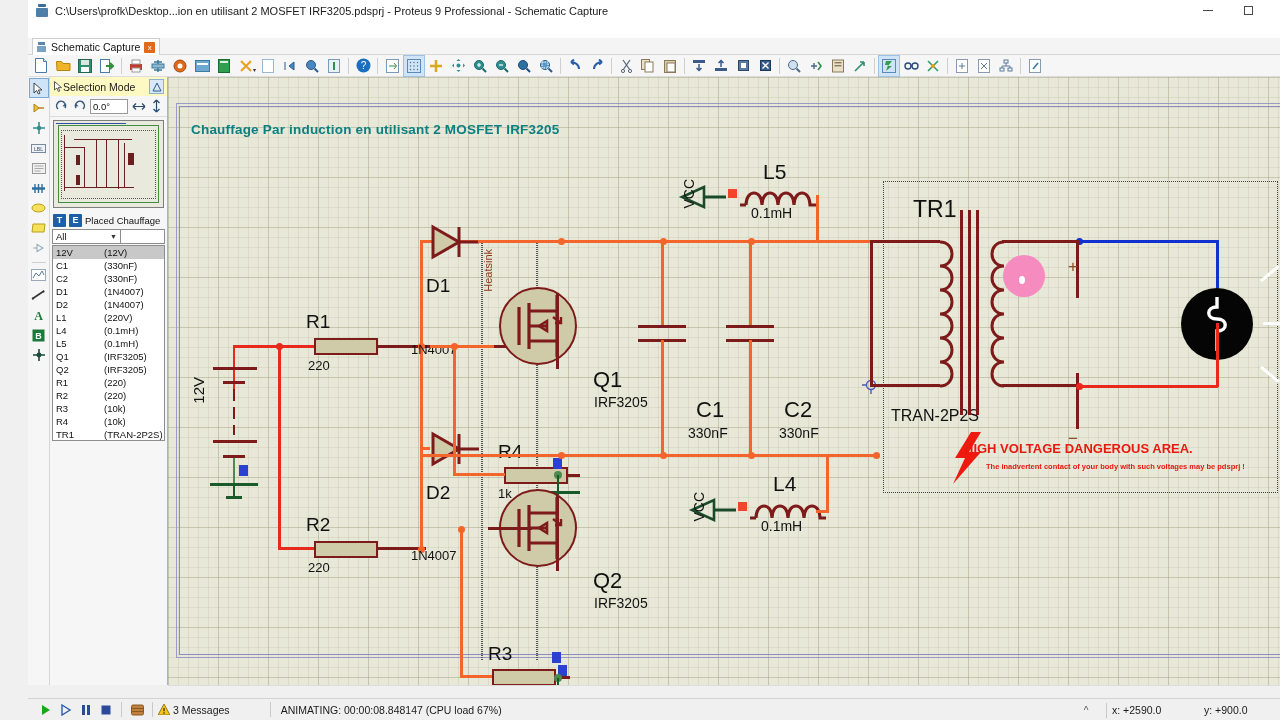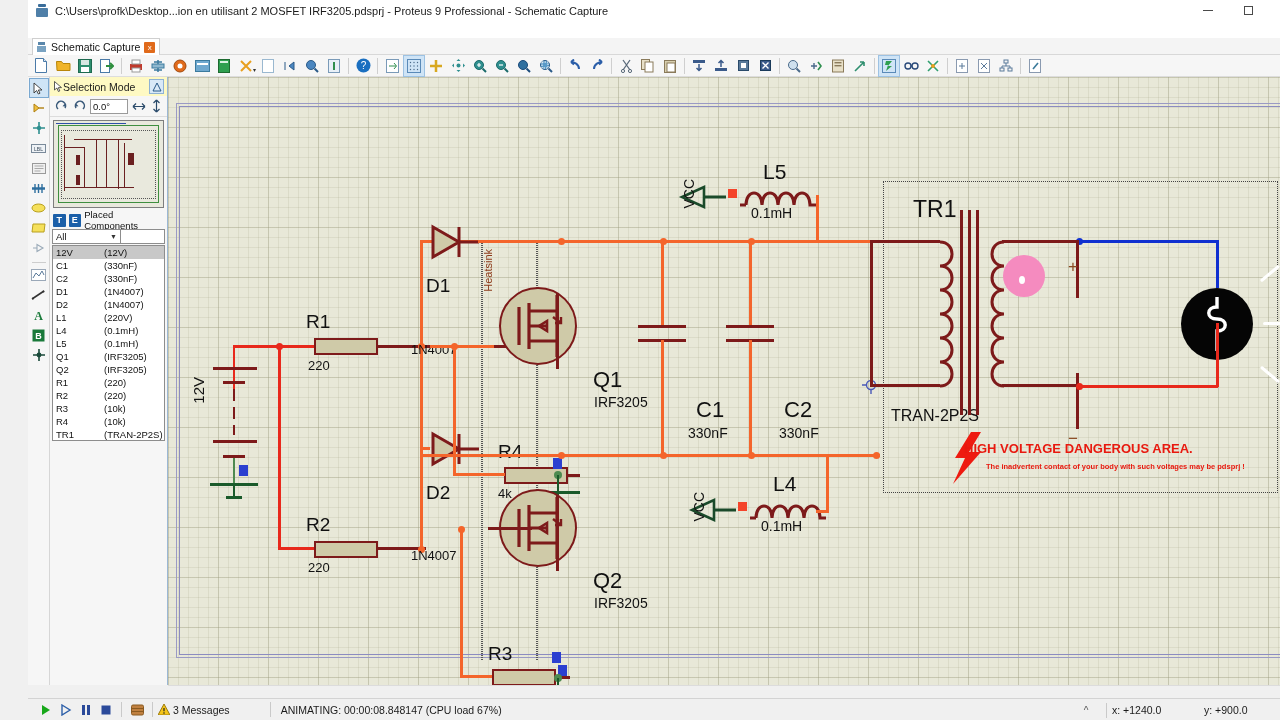--- a/index.html
+++ b/index.html
@@ -704,21 +704,21 @@
         <div class="pvline" style="left:14px;top:24px;width:4px;height:10px"></div>
         <div class="pvline" style="left:14px;top:44px;width:4px;height:10px"></div>
         <div class="pvline" style="left:66px;top:22px;width:6px;height:12px"></div>
       </div>
       <div class="pvblue" style="left:2px;top:2px;width:70px;height:1px"></div>
     </div>
 
     <div class="pchdr">
       <span class="pctog">T</span>
       <span class="pctog e">E</span>
-      <span>Placed Components</span>
+      <span>Placed Chauffage</span>
     </div>
 
     <div class="filterrow">
       <span class="fsel">
         <span>All</span>
         <span class="chev">▼</span>
       </span>
       <span class="ftxt"></span>
     </div>
 
@@ -785,20 +785,21 @@
         </div>
     </div>
   </div>
 
   <div class="canvaswrap">
     <div class="grid"></div>
 
     <div class="sheetborder2"></div>
     <div class="sheetborder"></div>
 
+    <div class="schtitle">Chauffage Par induction en utilisant 2 MOSFET IRF3205</div>
 
     <div class="hs-area" style="left:313px;top:165px;height:418px"></div>
     <div class="hs-area" style="left:368px;top:165px;height:418px"></div>
     <div class="heatsink-lbl vert" style="left:314px;top:172px">Heatsink</div>
 
     <div class="hv-area"></div>
 
     <div class="wr" style="left:65px;top:270px;width:2px;height:42px"></div>
     <div class="wd" style="left:45px;top:290px;width:44px;height:3px"></div>
     <div class="wd" style="left:55px;top:304px;width:22px;height:3px"></div>
@@ -873,21 +874,21 @@
       <path d="M48 34 L48 44 L40 39 Z" fill="none" stroke="#7d1a1a" stroke-width="2.6"></path>
       <path d="M54 30 L62 36 M62 30 L62 36 L56 36" stroke="#7d1a1a" stroke-width="2.4" fill="none"></path>
     </svg>
     <div class="wd" style="left:388px;top:216px;width:3px;height:76px"></div>
     <div class="lbl" style="left:425px;top:290px;font-size:22px">Q1</div>
     <div class="lbl" style="left:426px;top:317px;font-size:14px">IRF3205</div>
 
     <div class="wd" style="left:336px;top:390px;width:64px;height:17px;background:#cfcaa8;border:2px solid #7d1a1a"></div>
     <div class="wd" style="left:400px;top:397px;width:12px;height:3px"></div>
     <div class="lbl" style="left:330px;top:364px;font-size:19px">R4</div>
-    <div class="lbl" style="left:330px;top:409px;font-size:13px">4k</div>
+    <div class="lbl" style="left:330px;top:409px;font-size:13px">1k</div>
     <div class="w" style="left:285px;top:328px;width:3px;height:70px"></div>
     <div class="w" style="left:285px;top:396px;width:52px;height:3px"></div>
 
     <div class="blue-sq" style="left:385px;top:381px"></div>
     <div class="dotg" style="left:386px;top:394px"></div>
     <div class="wd" style="left:389px;top:398px;width:2px;height:18px;background:#1a5a2a"></div>
     <div class="wd" style="left:368px;top:414px;width:44px;height:3px;background:#1a5a2a"></div>
     <div class="wd" style="left:389px;top:417px;width:2px;height:9px;background:#1a5a2a"></div>
     <div class="wd" style="left:383px;top:426px;width:14px;height:3px;background:#1a5a2a"></div>
 
@@ -1069,19 +1070,19 @@
           </svg>
       </span>
       <span>3 Messages</span>
     </div>
     <div class="sbsep" style="margin-left:40px"></div>
     <div style="margin-left:5px">ANIMATING: 00:00:08.848147 (CPU load 67%)</div>
 
     <div class="coordbox" style="right:0;top:0;height:22px">
       <span style="width:30px;text-align:center;color:#555;font-size:10px">^</span>
       <span class="sbsep"></span>
-      <span style="display:inline-block;width:92px">x: +1240.0</span>
+      <span style="display:inline-block;width:92px">x: +2590.0</span>
       <span style="display:inline-block;width:78px">y: +900.0</span>
       <span style="display:inline-block;width:26px">th</span>
     </div>
   </div>
 
 </div>
 
 </body></html>

